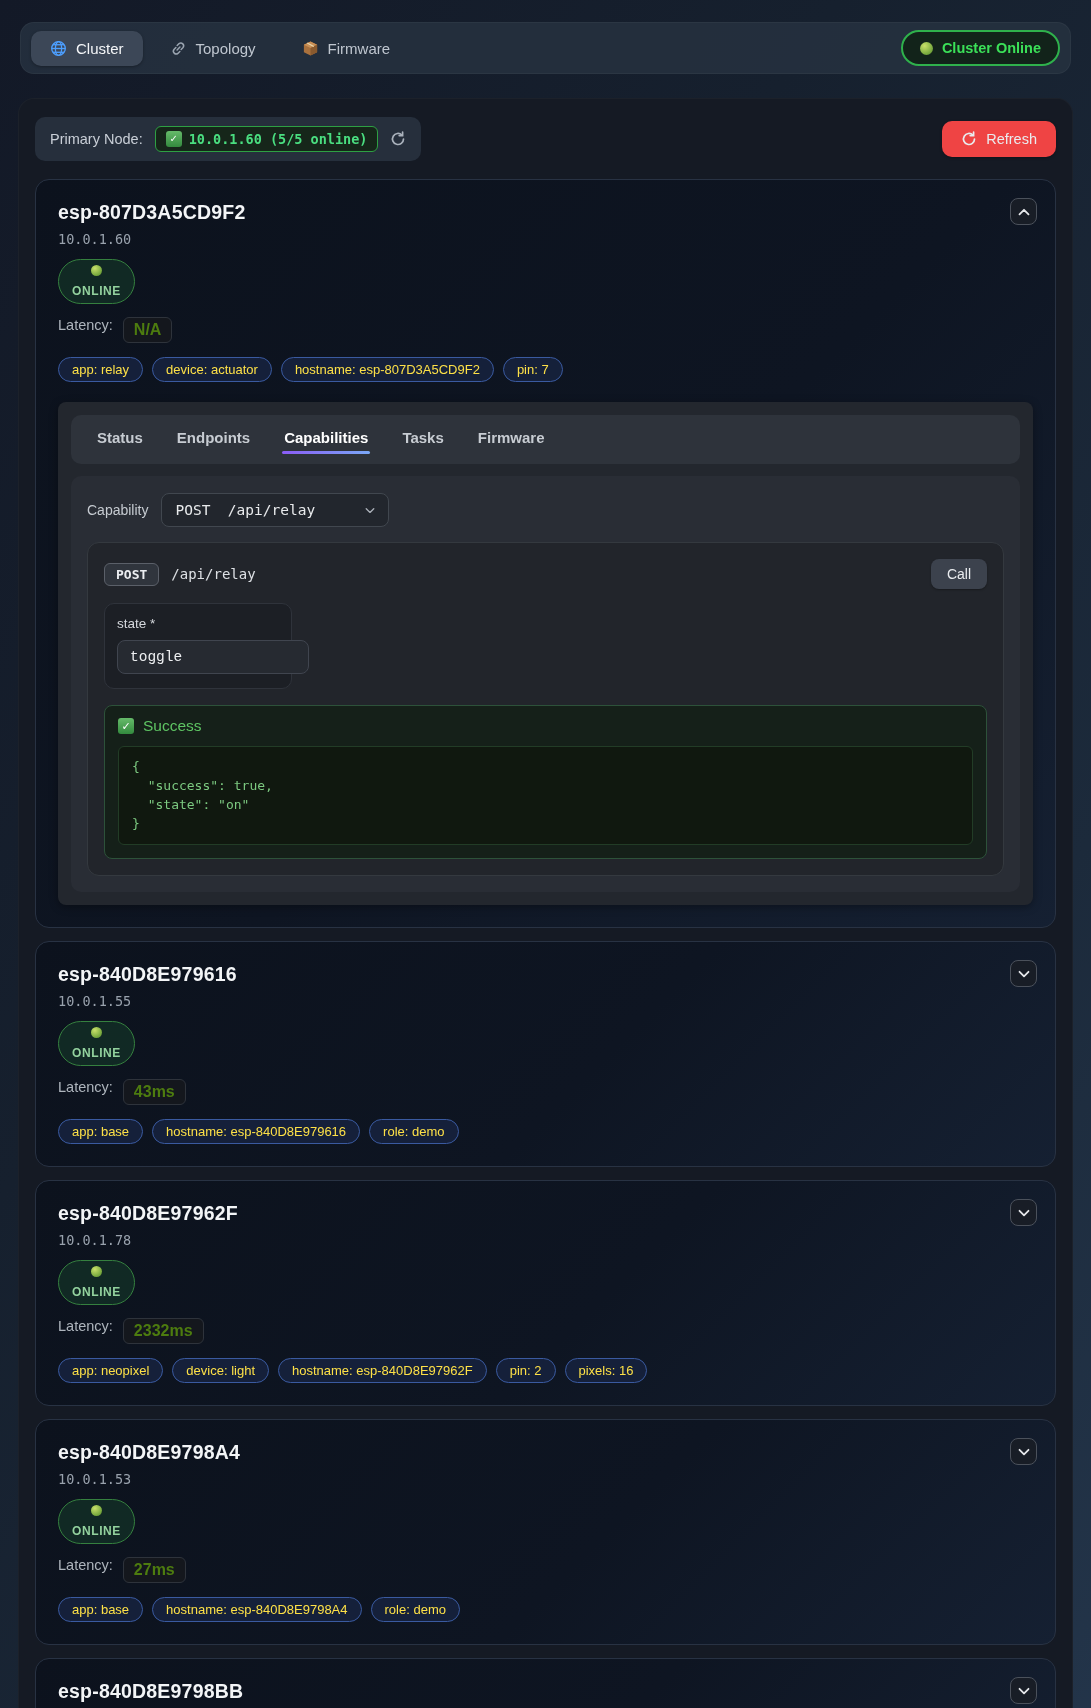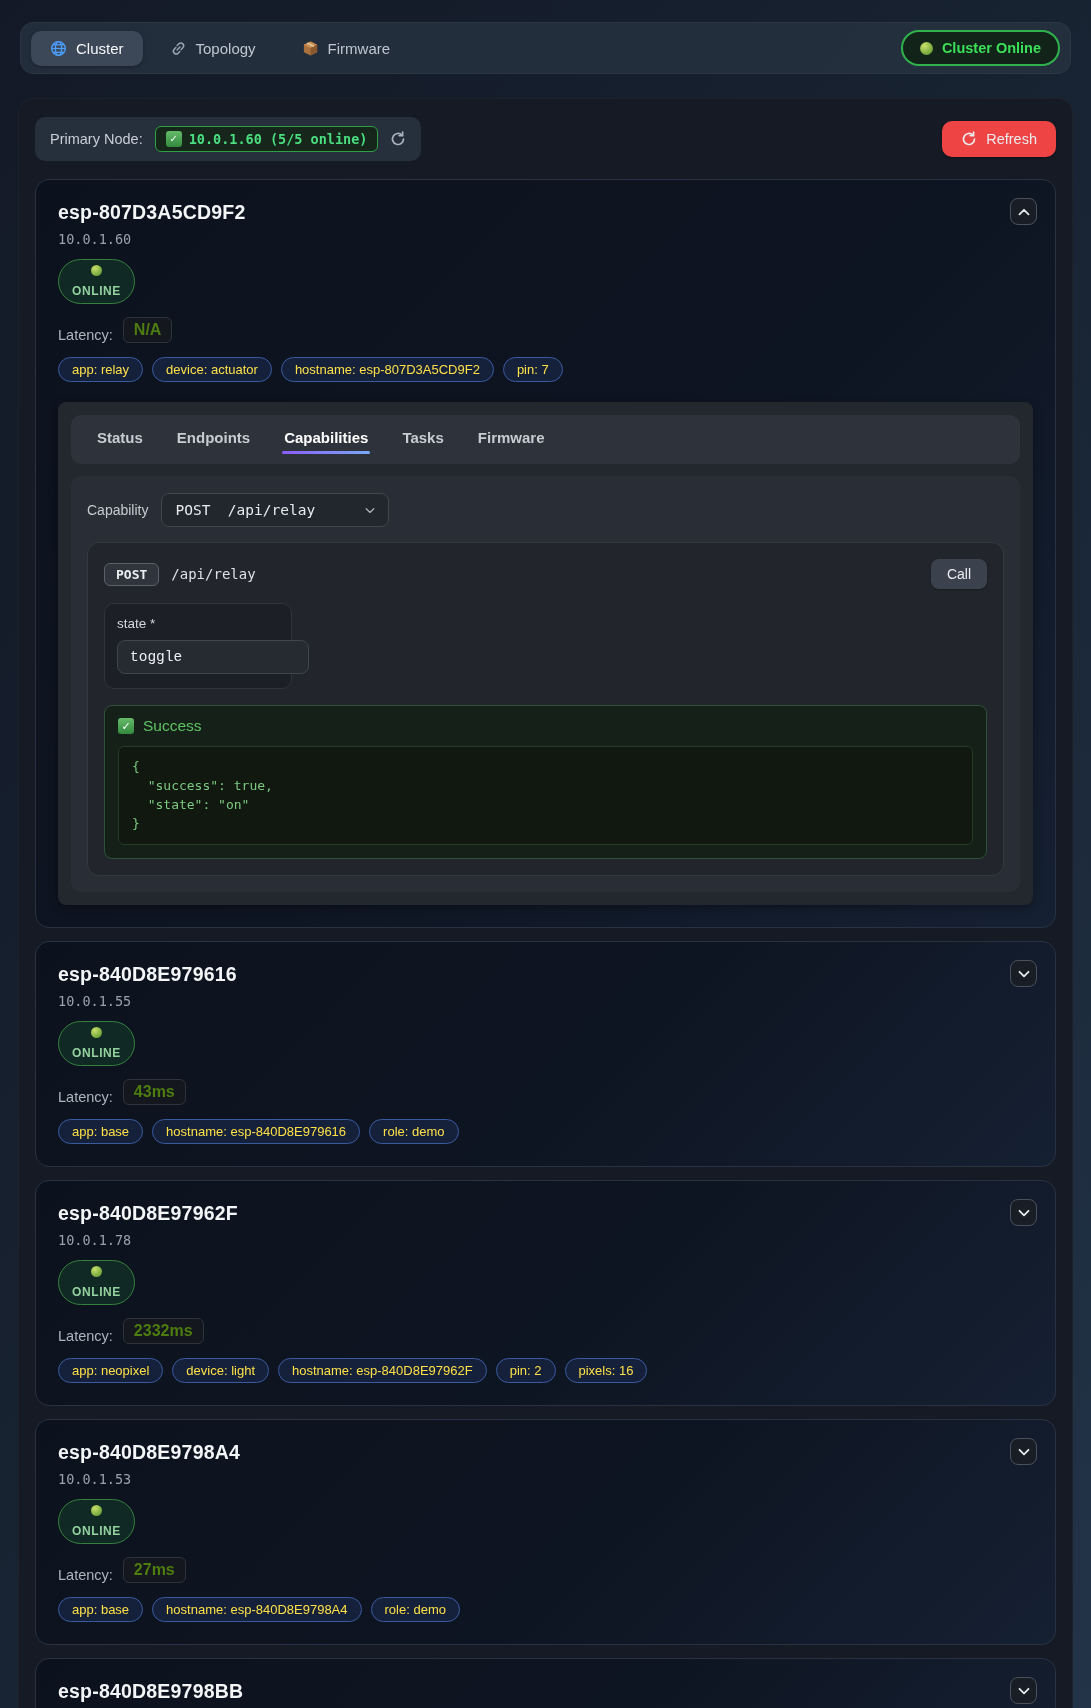--- a/index.html
+++ b/index.html
@@ -83,21 +83,21 @@
     margin-bottom:13px;
   }
   .card-title { font-size:19.5px; font-weight:bold; color:#f3f5f7; letter-spacing:.2px; }
   .card-ip { margin-top:7px; font-size:13.5px; color:#99a2ad; }
   .pill-online {
     display:inline-flex; align-items:center; gap:8px;
     margin-top:12px; padding:5px 13px; border-radius:999px;
     background:rgba(46,160,67,.16); border:1px solid #35803f;
     color:#93d29e; font-size:12px; font-weight:bold; letter-spacing:.6px;flex-direction:column;
   }
-  .latency-row { display:flex; align-items:flex-end; gap:10px; margin-top:13px; }
+  .latency-row { display:flex; align-items:flex-start; gap:10px; margin-top:13px; }
   .latency-label { color:#aeb5bd; font-size:14.5px; }
   .latency-badge {
     background:#14171d; border:1px solid #2e333b; border-radius:6px;
     padding:3px 10px; font-weight:bold; font-size:16px; color:#4d7c0f;
   }
   .tags { display:flex; flex-wrap:wrap; gap:9px; margin-top:14px; }
   .tag {
     background:#15203a; border:1px solid #3a5aa0; border-radius:999px;
     padding:4px 13px; font-size:13px; color:#fde047;
   }

